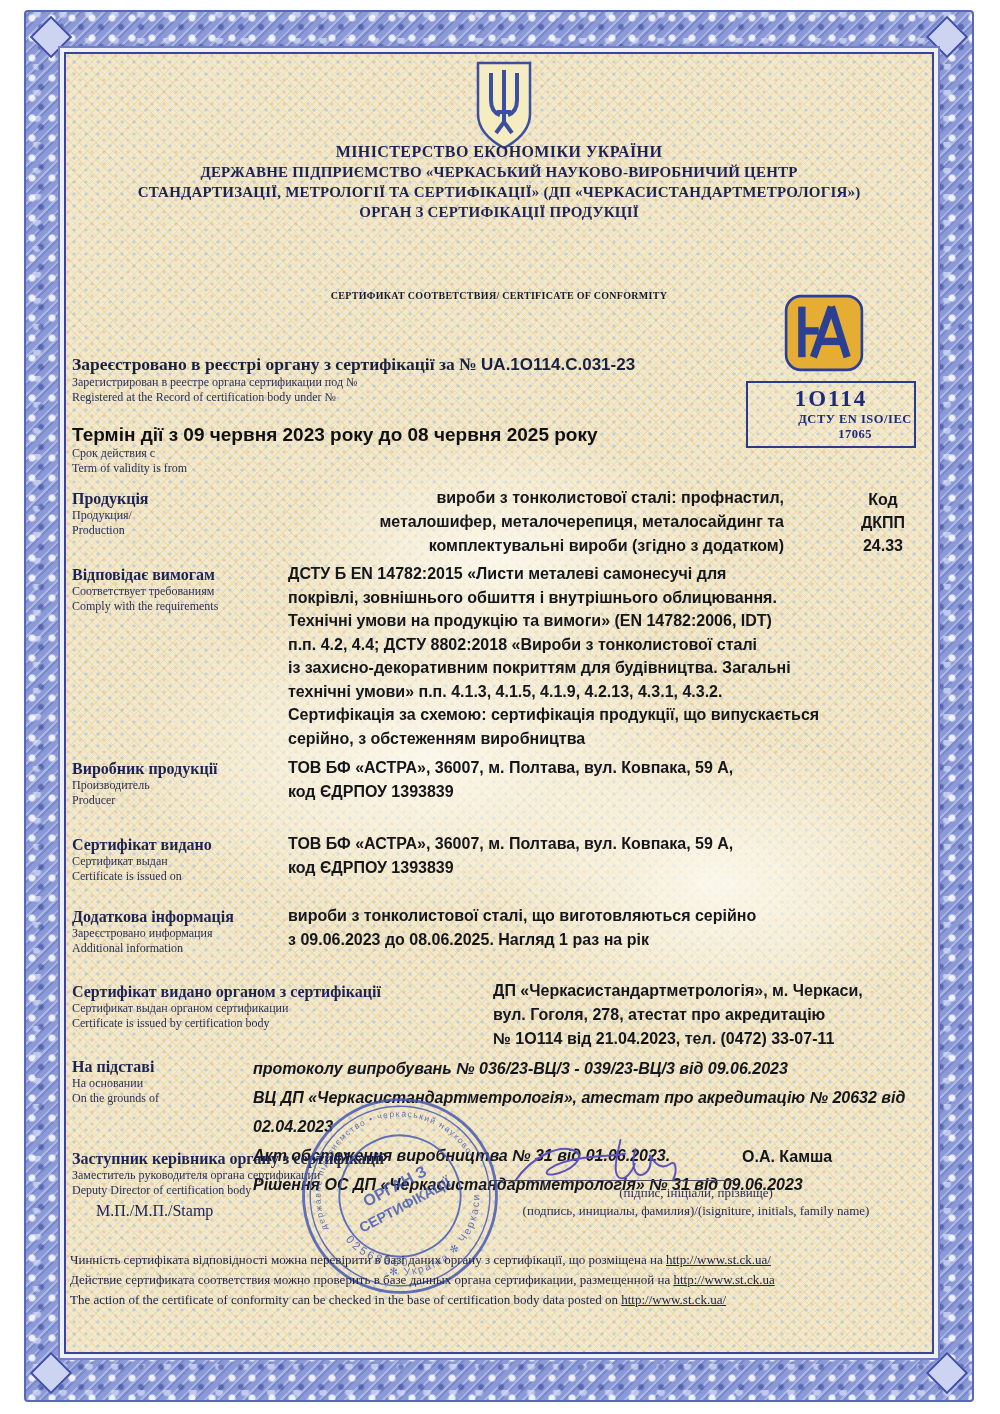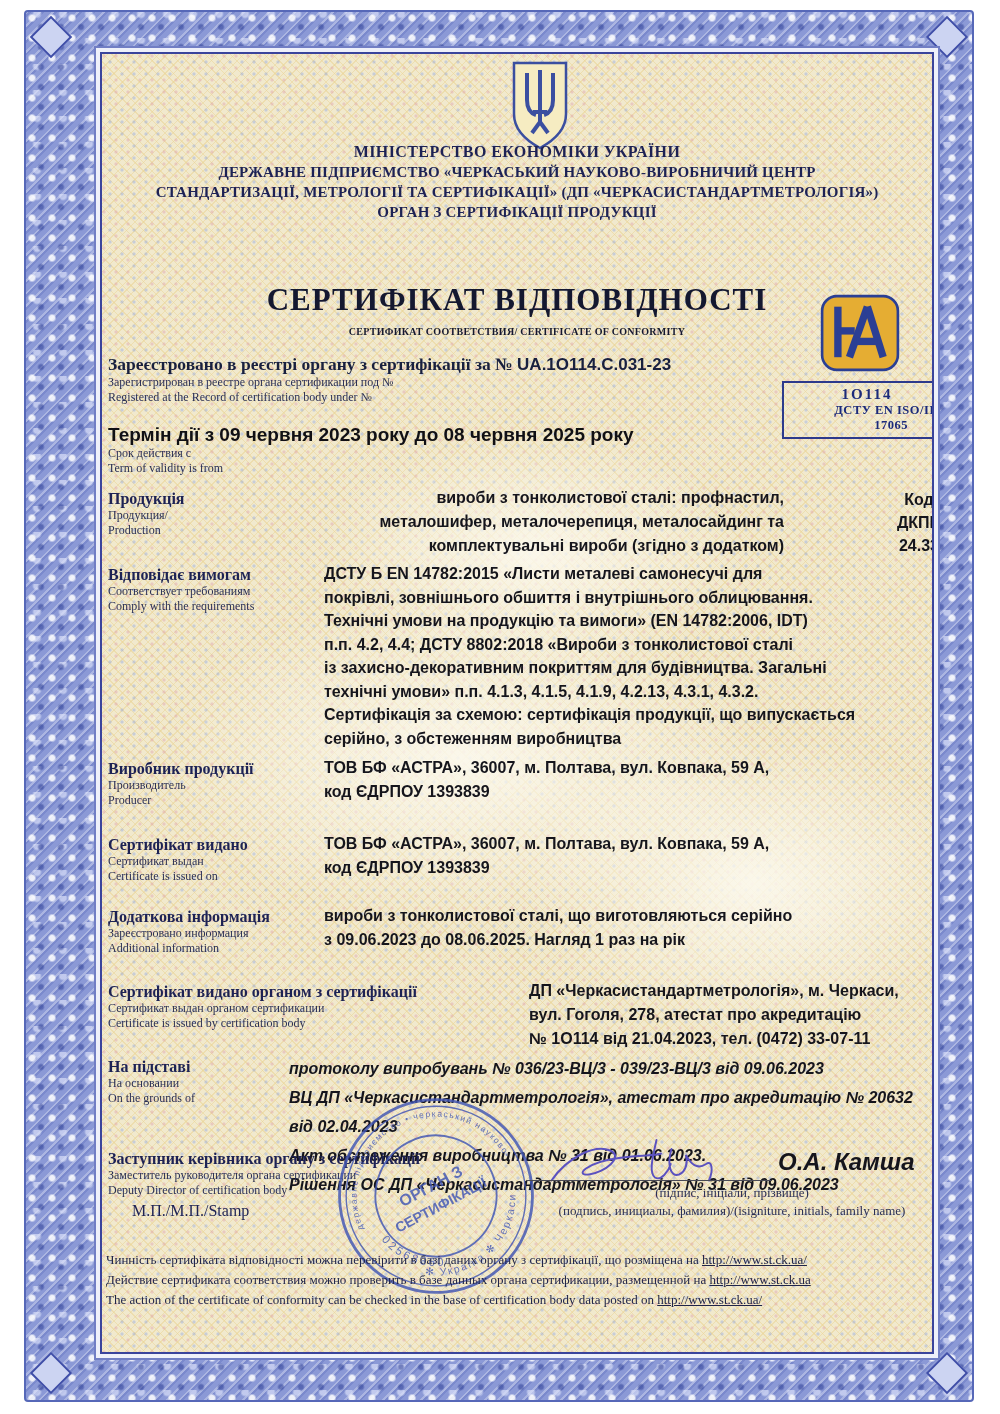--- a/index.html
+++ b/index.html
@@ -28,40 +28,39 @@
     border:2px solid #3a449c;
     box-shadow:0 0 0 4px #eef0fa, 0 0 0 6px #717ec4;
     background-color:#f1e9cd;
     background-image:
       radial-gradient(circle at 2px 2px, rgba(224,170,178,0.50) 1px, transparent 2.2px),
       radial-gradient(circle at 8px 8px, rgba(150,170,224,0.45) 1px, transparent 2.2px),
       repeating-linear-gradient(45deg, rgba(234,212,150,0.55) 0 1px, transparent 1px 6px),
       repeating-linear-gradient(-45deg, rgba(234,212,150,0.55) 0 1px, transparent 1px 6px);
     background-size:12px 12px,12px 12px,auto,auto;
     overflow:hidden;
-    margin-left:36px;
   }
   .wm{position:absolute;border-radius:50%;pointer-events:none;
       background:radial-gradient(ellipse at center, rgba(252,249,238,0.9), rgba(252,249,238,0) 70%);}
   .wm1{left:60px;top:540px;width:600px;height:330px;}
   .wm2{left:420px;top:680px;width:460px;height:300px;}
   .wm3{left:220px;top:380px;width:420px;height:240px;}
 
   .blk{position:absolute;}
   .emblem{left:408px;top:6px;width:60px;height:92px;}
   .hdr{left:0;top:88px;width:100%;text-align:center;color:#1d2254;font-weight:bold;line-height:20px;}
   .hdr .h1{font-size:16px;letter-spacing:0.4px;}
   .hdr .h2{font-size:15px;letter-spacing:0.2px;}
   .ttl{left:0;top:228px;width:100%;text-align:center;color:#141830;}
   .ttl .main{font-size:31px;font-weight:bold;letter-spacing:1px;}
   .ttl .sub{font-size:10px;font-weight:bold;margin-top:8px;letter-spacing:0.3px;}
   .logo{left:718px;top:240px;width:80px;height:78px;}
   .codebox{left:680px;top:327px;width:166px;border:2px solid #2c3a8c;text-align:center;
            color:#1c2a7a;padding:3px 0 4px 0;background:rgba(255,255,255,0.06);}
-  .codebox .c1{font-size:15px;font-weight:bold;letter-spacing:2px;}
+  .codebox .c1{font-size:23px;font-weight:bold;letter-spacing:2px;}
   .codebox .c2{font-size:12.5px;font-weight:bold;letter-spacing:0.5px;padding-left:48px;}
   .reg{left:6px;top:300px;width:720px;}
   .reg .main{font-size:17.5px;font-weight:bold;color:#18203f;}
   .reg .num{font-family:"Liberation Sans","DejaVu Sans",sans-serif;font-size:17px;}
   .subsm{font-size:12px;color:#2a2f55;line-height:15px;}
   .validity{left:6px;top:370px;}
   .validity .main{font-family:"Liberation Sans","DejaVu Sans",sans-serif;font-size:19px;font-weight:bold;color:#101014;}
   .row{position:absolute;left:6px;right:18px;}
   .lbl{position:absolute;left:0;top:3px;width:212px;}
   .lbl .l-ua{font-size:16px;font-weight:bold;color:#1d2254;line-height:19px;}
@@ -83,21 +82,21 @@
   .r-grounds{top:1000px}
   .r-grounds .lbl{width:176px;}
   .r-grounds .val{left:181px;line-height:29px;font-style:italic;}
   .sig{left:0;top:1090px;width:100%;height:180px;}
   .sig .pos{position:absolute;left:6px;top:6px;width:420px;}
   .sig .mp{position:absolute;left:30px;top:58px;font-size:16px;color:#1d2254;}
   .stamp{position:absolute;left:230px;top:-52px;width:208px;height:208px;transform:rotate(-28deg);opacity:0.82;}
   .scribble{position:absolute;left:420px;top:-10px;width:245px;height:60px;}
   .sigline{position:absolute;left:424px;top:36px;width:246px;border-bottom:1.5px solid #4a4a55;}
   .signame{position:absolute;left:676px;top:4px;font-family:"Liberation Sans","DejaVu Sans",sans-serif;
-           font-size:24px;font-weight:bold;color:#15151c;font-style:italic;}
+           font-size:16px;font-weight:bold;color:#15151c;}
   .sigcap{position:absolute;left:350px;top:40px;width:560px;text-align:center;font-size:13px;color:#2a2f55;line-height:18px;}
   .footer{left:4px;top:1196px;right:14px;font-size:13px;color:#20254a;line-height:20px;}
   .footer .url{text-decoration:underline;}
   .stamp text{fill:#4156b4;}
 </style>
 </head>
 <body>
 
 <div class="certificate">
   <div class="band">
@@ -126,21 +125,20 @@
       </div>
 
       <div class="blk hdr">
         <div class="h1">МІНІСТЕРСТВО ЕКОНОМІКИ УКРАЇНИ</div>
         <div class="h2">ДЕРЖАВНЕ ПІДПРИЄМСТВО «ЧЕРКАСЬКИЙ НАУКОВО-ВИРОБНИЧИЙ ЦЕНТР</div>
         <div class="h2">СТАНДАРТИЗАЦІЇ, МЕТРОЛОГІЇ ТА СЕРТИФІКАЦІЇ» (ДП «ЧЕРКАСИСТАНДАРТМЕТРОЛОГІЯ»)</div>
         <div class="h2">ОРГАН З СЕРТИФІКАЦІЇ ПРОДУКЦІЇ</div>
       </div>
 
       <div class="blk ttl">
-        <div class="main">СЕРТИФІКАТ ВІДПОВІДНОСТІ</div>
         <div class="sub">СЕРТИФИКАТ СООТВЕТСТВИЯ/ CERTIFICATE OF CONFORMITY</div>
       </div>
 
       <div class="blk logo">
         <svg width="80" height="78" viewBox="0 0 76 74">
           <rect x="2" y="2" width="72" height="70" rx="14" fill="#e5ad33" stroke="#2b3f94" stroke-width="2.5"></rect>
           <g stroke="#2b3f94" stroke-width="7" fill="none" stroke-linecap="butt">
             <path d="M17 12 V60"></path>
             <path d="M17 35 H33"></path>
             <path d="M28 60 L45 12"></path>

